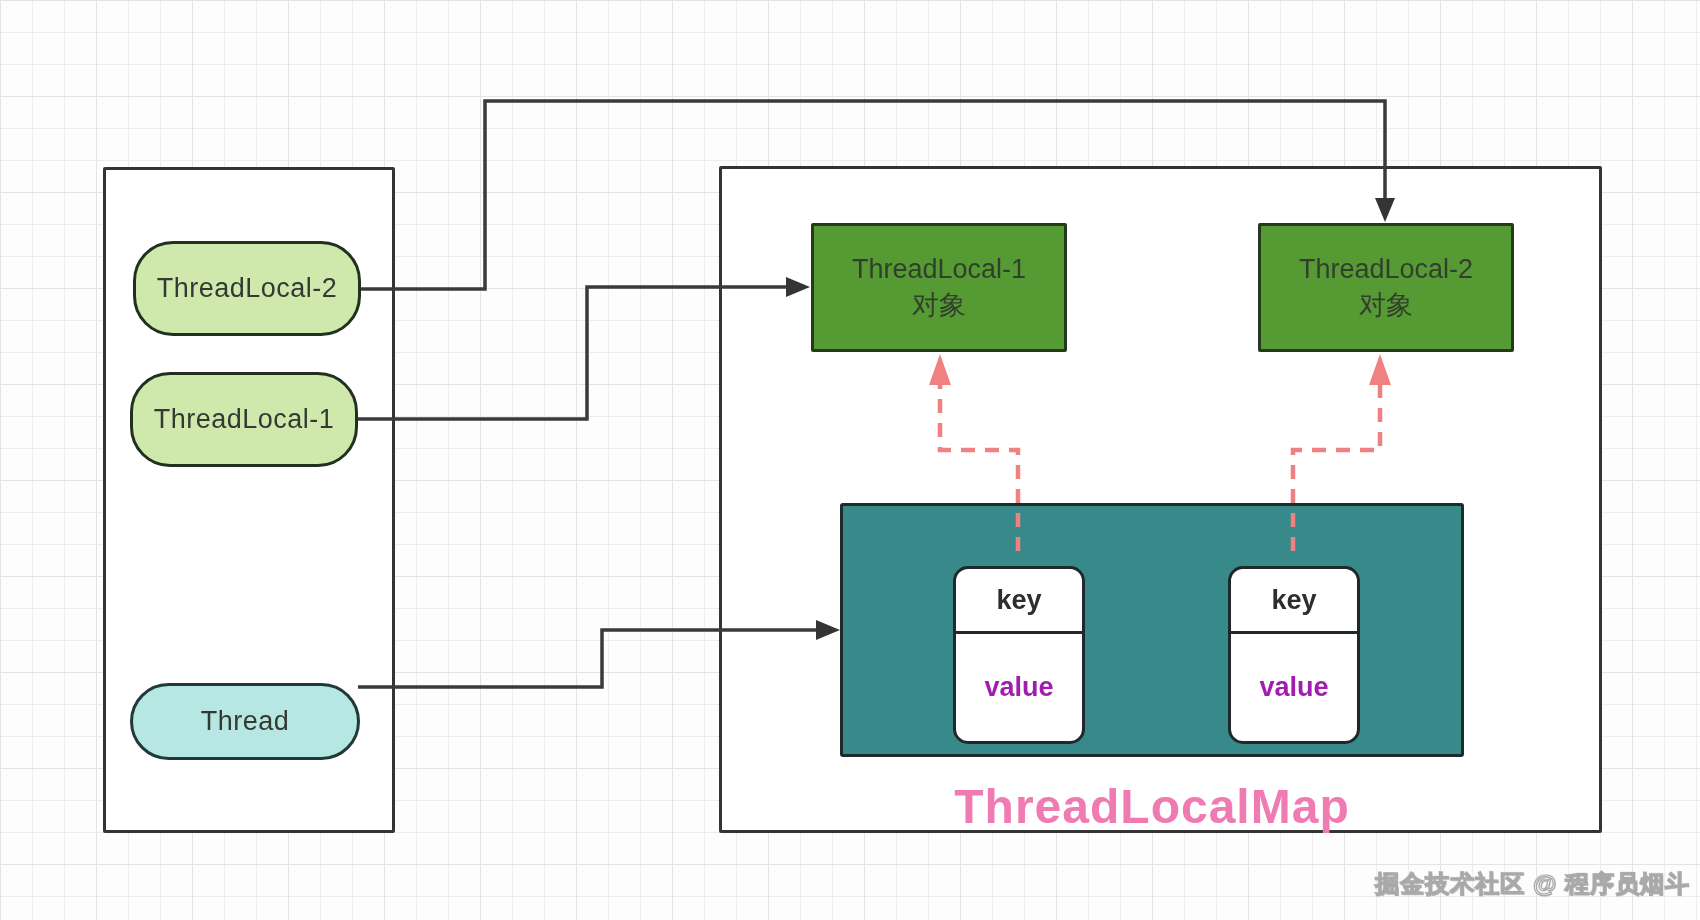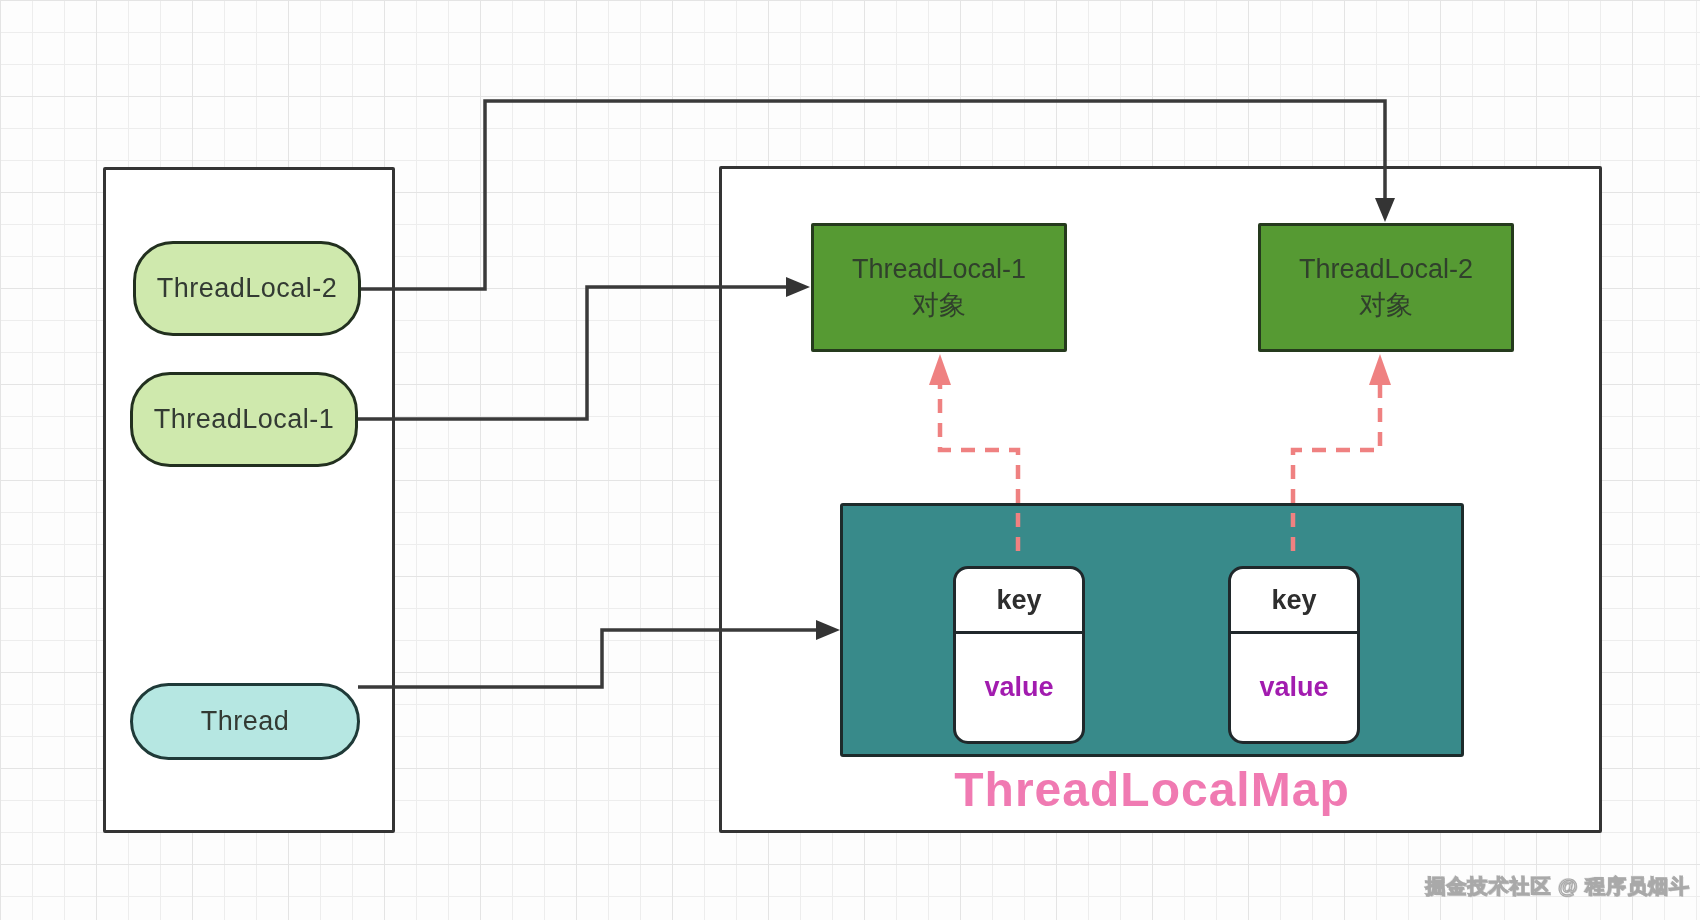--- a/index.html
+++ b/index.html
@@ -78,21 +78,21 @@
   }
 
   .map-title{
     text-align:center;
     font-size:48px;font-weight:bold;
     color:#f07ab2;
     letter-spacing:1px;
   }
 
   .watermark{
-    font-size:20px;font-weight:bold;
+    font-size:24px;font-weight:bold;
     color:#ffffff;
     -webkit-text-stroke:1.2px #a9a9a9;
     text-shadow:1px 1px 0 #c9c9c9,-1px -1px 0 #e8e8e8;
     letter-spacing:1px;
     white-space:nowrap;
   }
 
   svg.wires{position:absolute;left:0;top:0;pointer-events:none;}
   .wire{fill:none;stroke:#3a3a3a;stroke-width:3.5;stroke-linejoin:miter;}
   .wire-dash{fill:none;stroke:#ef8181;stroke-width:4.5;stroke-dasharray:14 10;stroke-linecap:butt;}
@@ -131,21 +131,21 @@
 
   <div class="abs entry" style="left:953px;top:550px;width:132px;height:178px;">
     <div class="key">key</div>
     <div class="value">value</div>
   </div>
   <div class="abs entry" style="left:1228px;top:550px;width:132px;height:178px;">
     <div class="key">key</div>
     <div class="value">value</div>
   </div>
 
-  <div class="abs map-title" style="left:840px;top:762px;width:624px;">ThreadLocalMap</div>
+  <div class="abs map-title" style="left:840px;top:779px;width:624px;">ThreadLocalMap</div>
 
   <div class="abs watermark" style="right:10px;bottom:20px;">掘金技术社区 @ 程序员烟斗</div>
 
   <svg class="wires" width="1700" height="920" viewBox="0 0 1700 920">
 
     <path class="wire" d="M 361 289 L 485 289 L 485 101 L 1385 101 L 1385 200"></path>
     <polygon class="head" points="1385,222 1375,198 1395,198"></polygon>
 
     <path class="wire" d="M 358 419 L 587 419 L 587 287 L 789 287"></path>
     <polygon class="head" points="810,287 786,277 786,297"></polygon>

